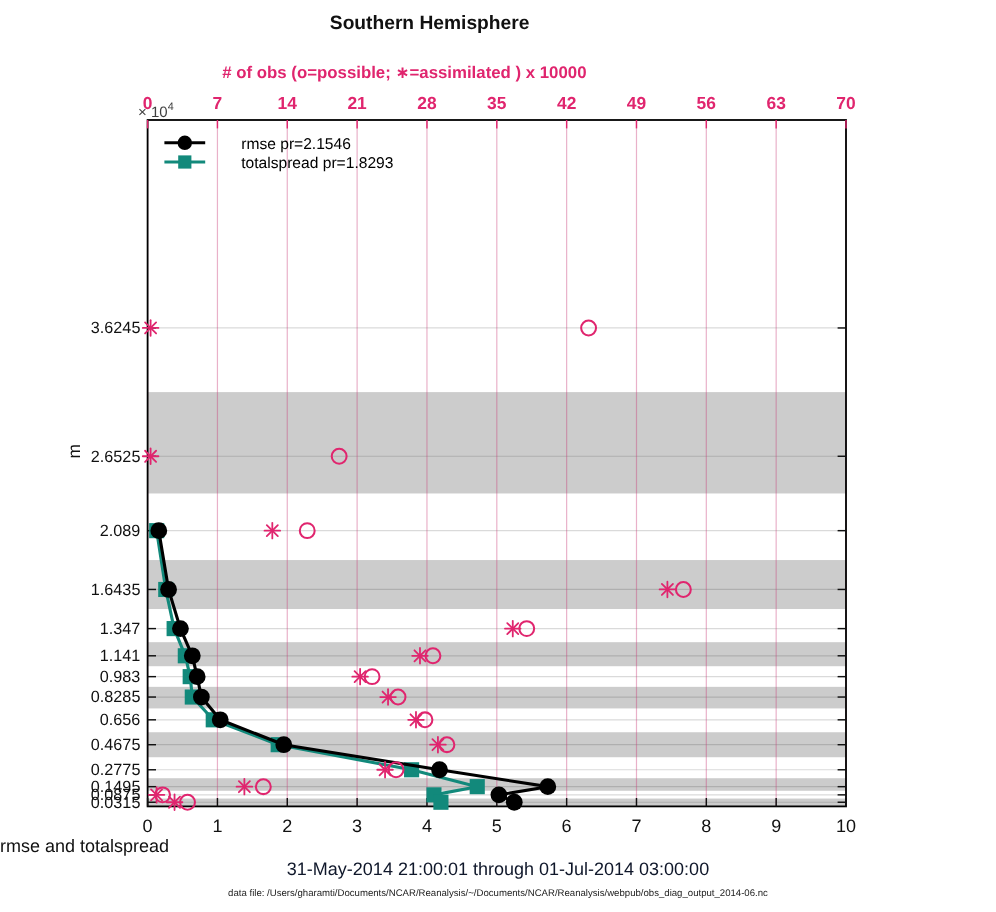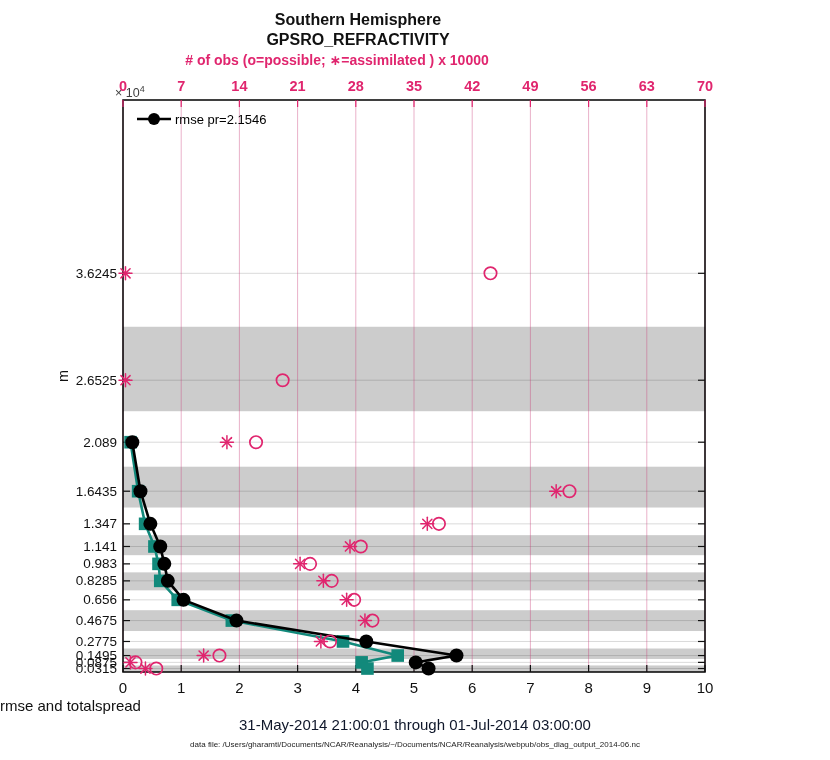--- a/index.html
+++ b/index.html
@@ -9,36 +9,35 @@
   }
   .abs{position:absolute;}
   .title-block{left:0;top:10px;width:716px;text-align:center;line-height:1.25;}
   .title-line{font-size:16px;font-weight:bold;color:#111;}
   .top-axis-label{left:0;top:52px;width:674px;text-align:center;font-size:14px;font-weight:bold;}
   .y-multiplier{left:115px;top:84px;font-size:12.5px;color:#3f3f3f;}
   .y-multiplier sup{font-size:9px;}
   .ylabel{left:50px;top:368px;width:26px;text-align:center;font-size:14.5px;color:#111;
     transform:rotate(-90deg);}
   .legend{left:136px;top:111px;}
-  .legend-row{display:flex;align-items:center;height:16px;}
+  .legend-row{display:flex;align-items:center;height:16px;gap:26px;}
   .legend-icon{width:36px;height:14px;display:block;}
   .legend-label{margin-left:3px;font-size:13px;color:#000;white-space:nowrap;}
   .xlabel{left:0;top:697px;width:830px;text-align:left;font-size:15px;color:#111;}
   .timespan{left:0;top:716px;width:830px;text-align:center;font-size:15px;color:#0f172a;}
   .datafile{left:0;top:740px;width:830px;text-align:center;font-size:8px;color:#222;}
   svg text{font-family:"Liberation Sans","DejaVu Sans",sans-serif;}
 </style>
 </head>
 <body>
 
 <div class="canvas">
 
   <div class="abs title-block">
     <div class="title-line">Southern Hemisphere</div>
-    <div class="title-line">GPSRO_REFRACTIVITY</div>
   </div>
 
   <div class="abs top-axis-label" id="top-label" style="color: rgb(224, 37, 110);"># of obs (o=possible; ∗=assimilated ) x 10000</div>
 
   <div class="abs y-multiplier"><span>× 10</span><sup>4</sup></div>
 
   <div class="abs ylabel">m</div>
 
   <svg id="plot" class="abs" style="left:0;top:0;" width="830" height="760" viewBox="0 0 830 760">
       <rect x="123" y="665.455" width="582" height="6.544999999999959" fill="#cccccc"></rect>
@@ -259,19 +258,26 @@
     </svg>
 
   <div class="abs legend">
     <div class="legend-row">
       <svg class="legend-icon" viewBox="0 0 36 14" style="color: rgb(0, 0, 0);">
         <line x1="1" y1="7" x2="35" y2="7" stroke="currentColor" stroke-width="2.6"></line>
         <circle cx="18" cy="7" r="6" fill="currentColor"></circle>
       </svg>
       <span class="legend-label">rmse pr=2.1546</span>
     </div>
+    <div class="legend-row">
+      <svg class="legend-icon" viewBox="0 0 36 14" style="color: rgb(18, 137, 123);">
+        <line x1="1" y1="7" x2="35" y2="7" stroke="currentColor" stroke-width="2.6"></line>
+        <rect x="12.5" y="1.5" width="11" height="11" fill="currentColor"></rect>
+      </svg>
+      <span class="legend-label">totalspread pr=1.8293</span>
+    </div>
   </div>
 
   <div class="abs xlabel">rmse and totalspread</div>
   <div class="abs timespan">31-May-2014 21:00:01 through 01-Jul-2014 03:00:00</div>
   <div class="abs datafile">data file: /Users/gharamti/Documents/NCAR/Reanalysis/~/Documents/NCAR/Reanalysis/webpub/obs_diag_output_2014-06.nc</div>
 
 </div>
 
 </body></html>

